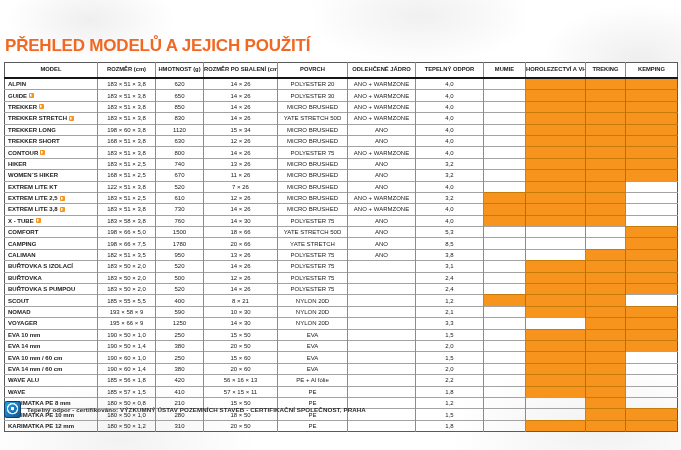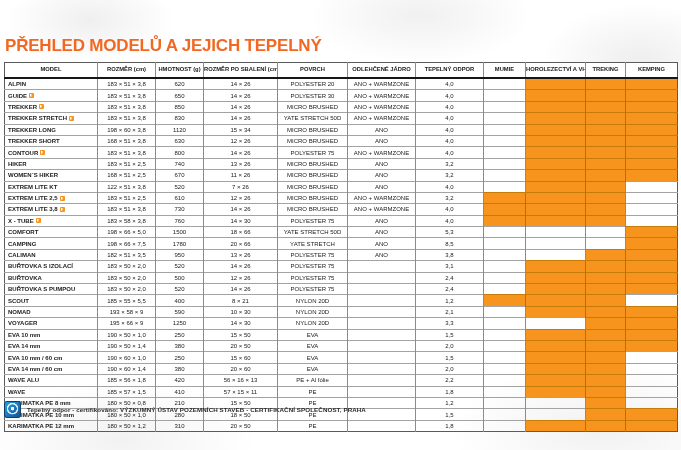--- a/index.html
+++ b/index.html
@@ -60,21 +60,21 @@
       linear-gradient(135deg,#2ca9e1 0%, #1b75bc 55%, #124f86 100%);
     box-shadow:0 0 0 1px #0e3f6b inset;
   }
   .footer-text{margin-left:6px;font-size:6.2px;font-weight:700;color:#2b2b2b;letter-spacing:0.1px;}
 </style>
 </head>
 <body style="--orange: #F7941E; --title-orange: #F26822;">
 
 <div class="stage">
 
-  <h1 class="title">PŘEHLED MODELŮ A JEJICH TEPELNÝ</h1>
+  <h1 class="title">PŘEHLED MODELŮ A JEJICH POUŽITÍ</h1>
 
   <table class="models">
     <colgroup>
         <col style="width: 93px;">
         <col style="width: 58px;">
         <col style="width: 48px;">
         <col style="width: 74px;">
         <col style="width: 70px;">
         <col style="width: 68px;">
         <col style="width: 68px;">

